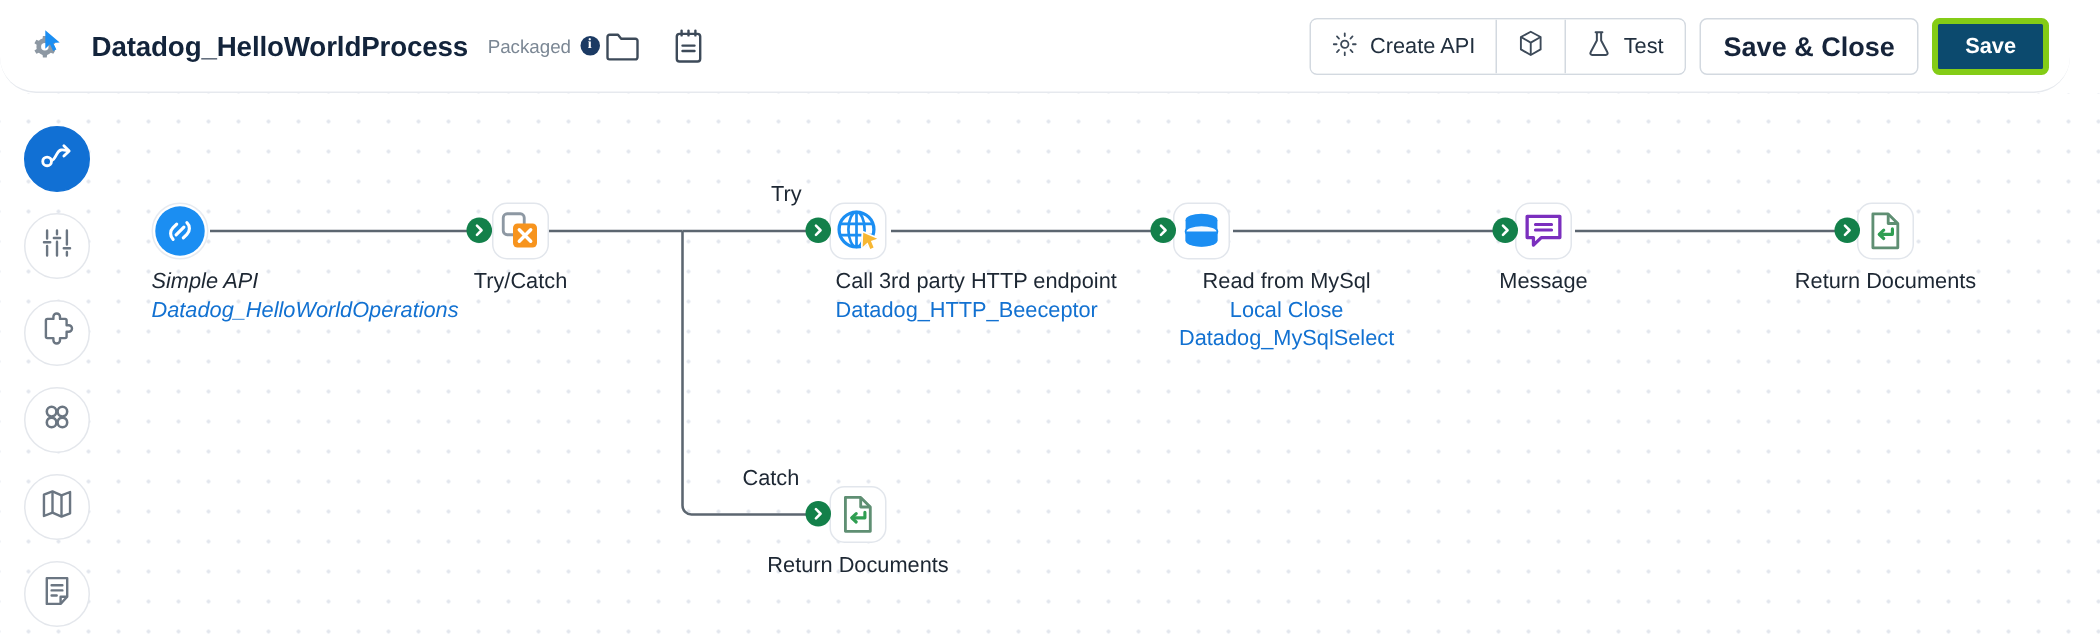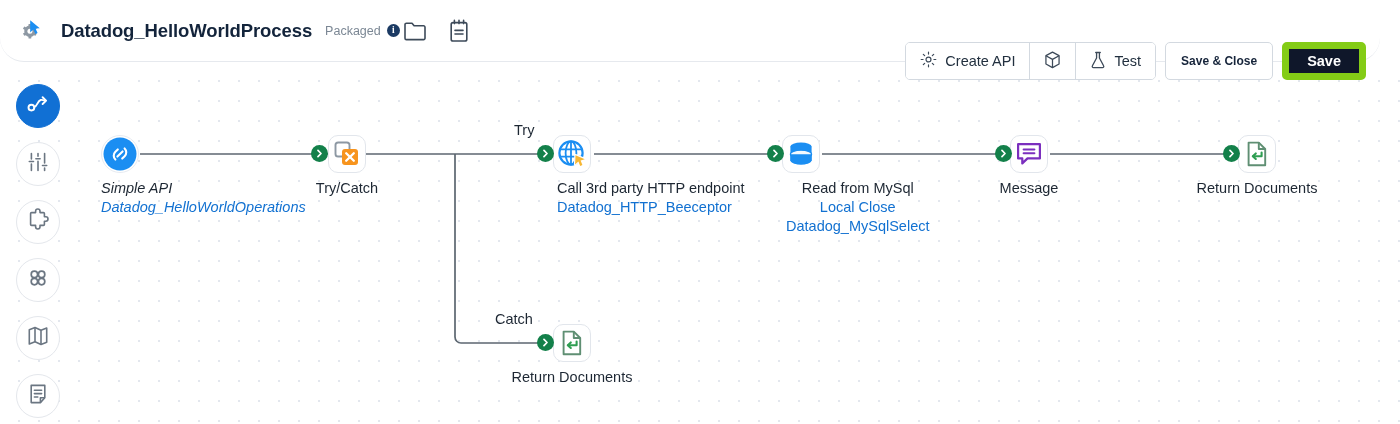--- a/index.html
+++ b/index.html
@@ -84,21 +84,20 @@
   .hdr-icon-btn:first-of-type { margin-left: 17px; }
   .hdr-icon-btn + .hdr-icon-btn { margin-left: 14px; }
 
   .header-right {
     position: absolute;
     right: 14px; top: 0;
     height: 62px;
     display: flex;
     align-items: center;
     gap: 9px;
-    margin-top: 30px;
   }
 
   .btn-group {
     display: flex;
     align-items: stretch;
     border: 1px solid #d3d9e0;
     border-radius: 5px;
     overflow: hidden;
     height: 38px;
     background: #fff;
@@ -120,35 +119,35 @@
   }
   .btn-group > .gbtn:last-child { border-right: none; }
 
   .btn-outline {
     height: 38px;
     display: flex; align-items: center;
     padding: 0 15px;
     border: 1px solid #d3d9e0;
     border-radius: 5px;
     background: #fff;
-    font-size: 12px;
+    font-size: 18px;
     font-weight: bold;
     color: #16243a;
     cursor: pointer;
     white-space: nowrap;
     font-family: "Liberation Sans", sans-serif;
   }
 
   .btn-primary {
     height: 38px;
     display: flex; align-items: center;
     padding: 0 18px;
-    border: 7px solid #84cc16;
+    border: 4px solid #84cc16;
     border-radius: 5px;
-    background: #0f172a;
+    background: #0c4a6e;
     font-size: 14.5px;
     font-weight: bold;
     color: #ffffff;
     cursor: pointer;
     white-space: nowrap;
     font-family: "Liberation Sans", sans-serif;
   }
 
   
   #canvas {

